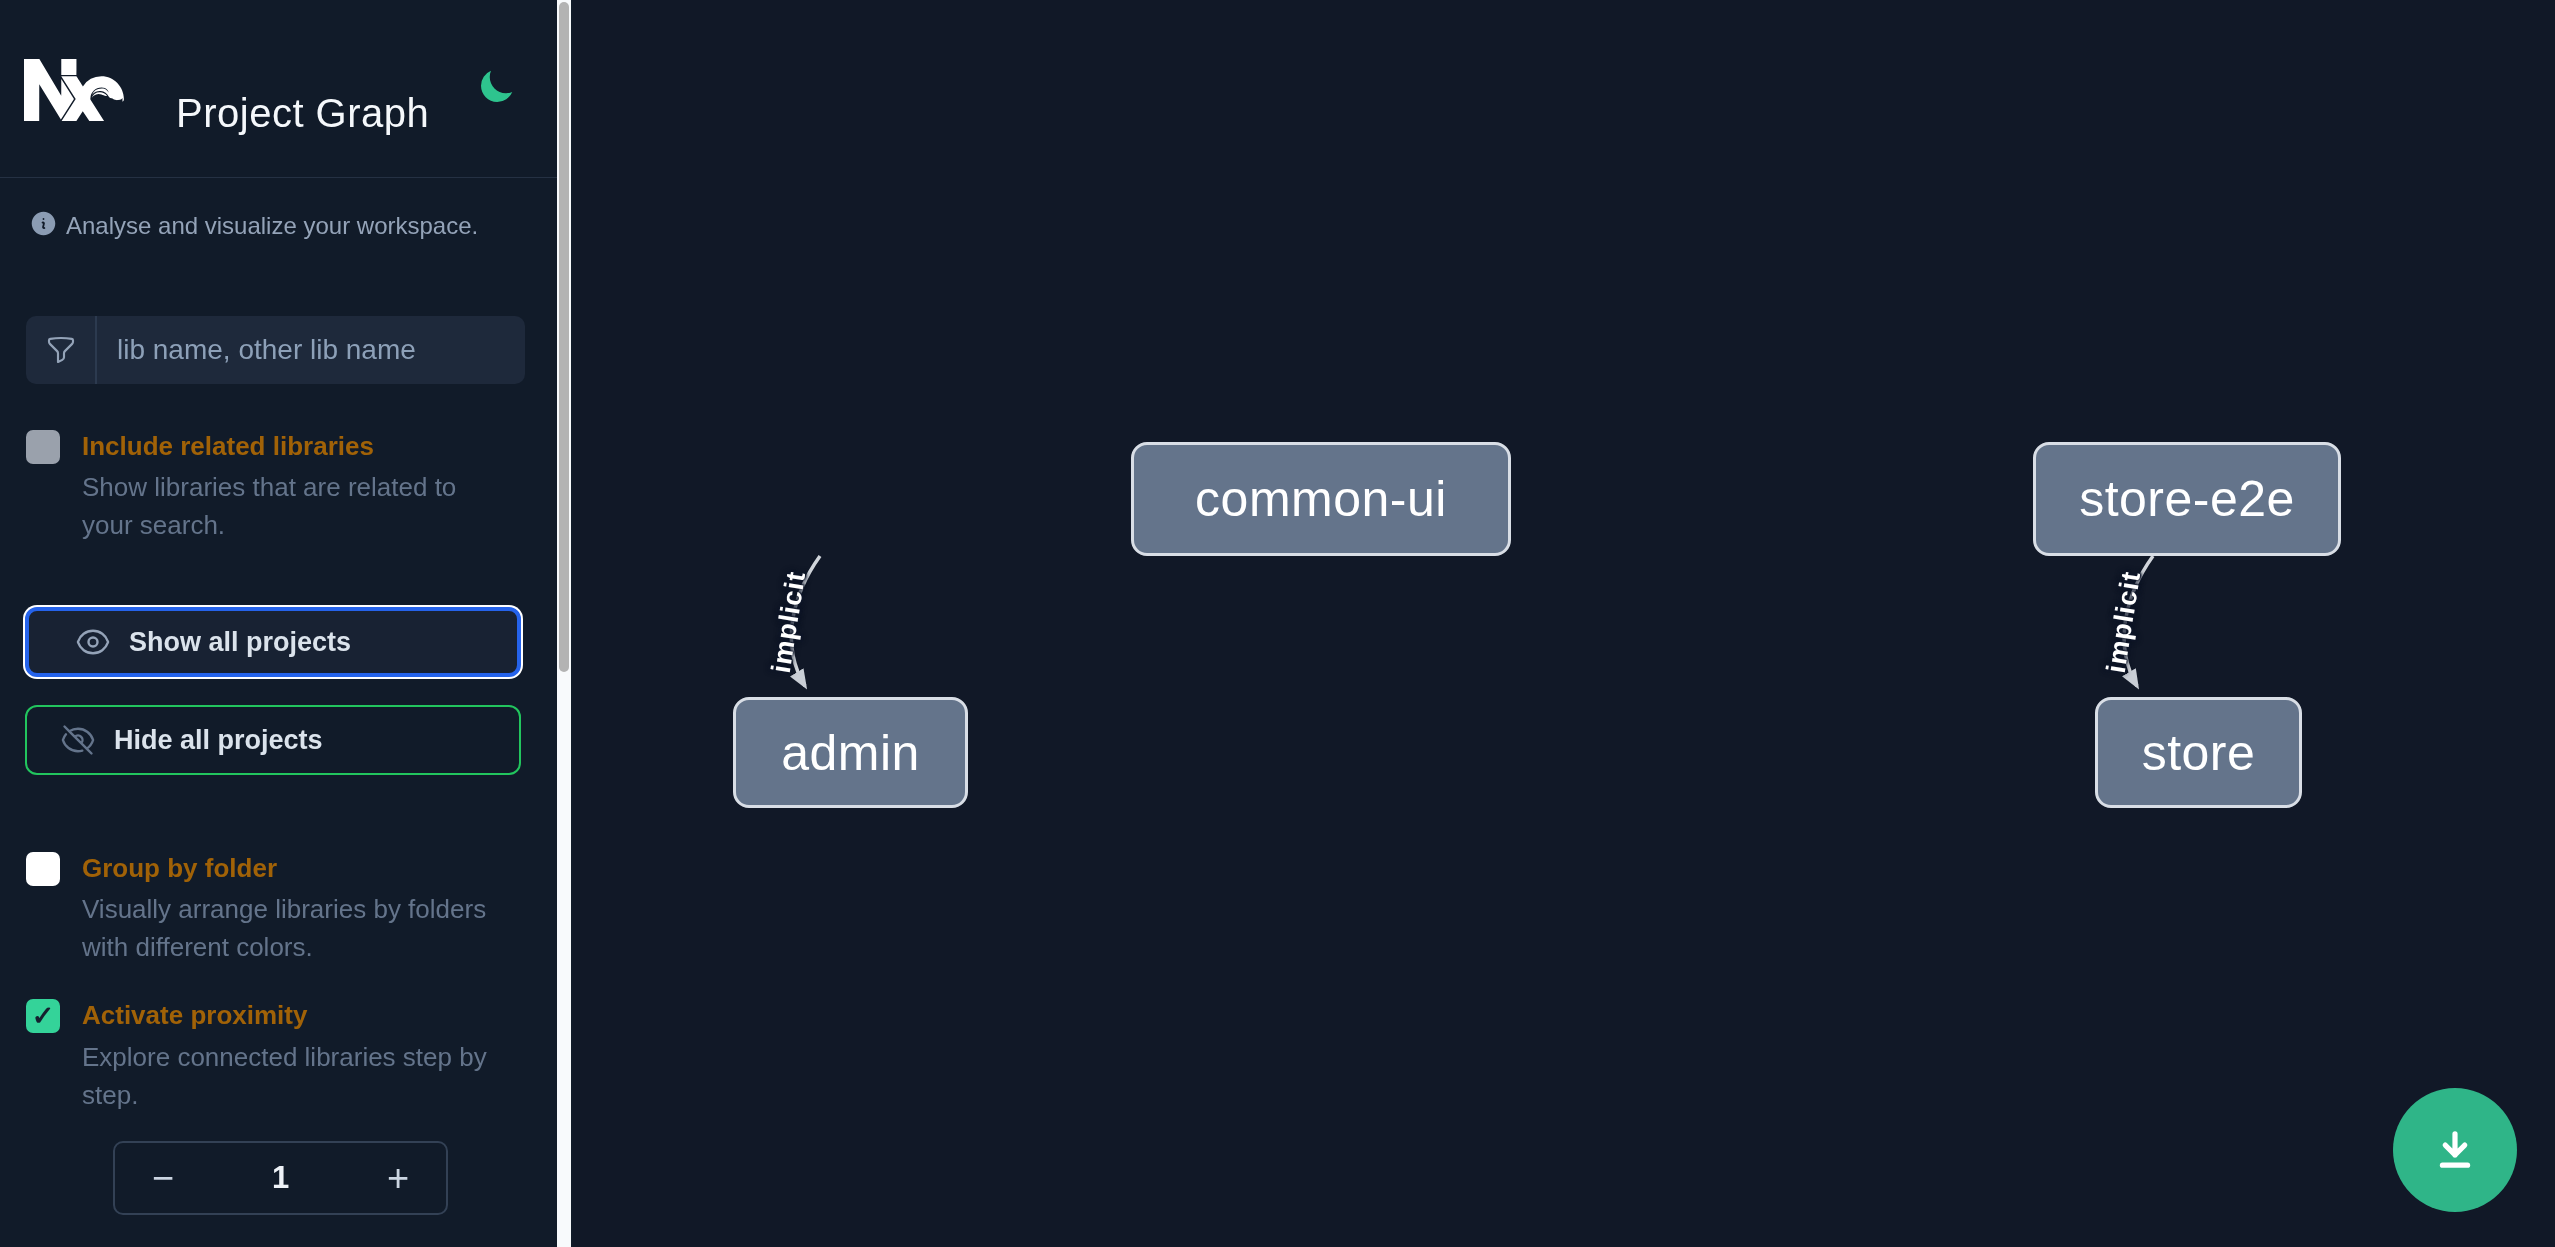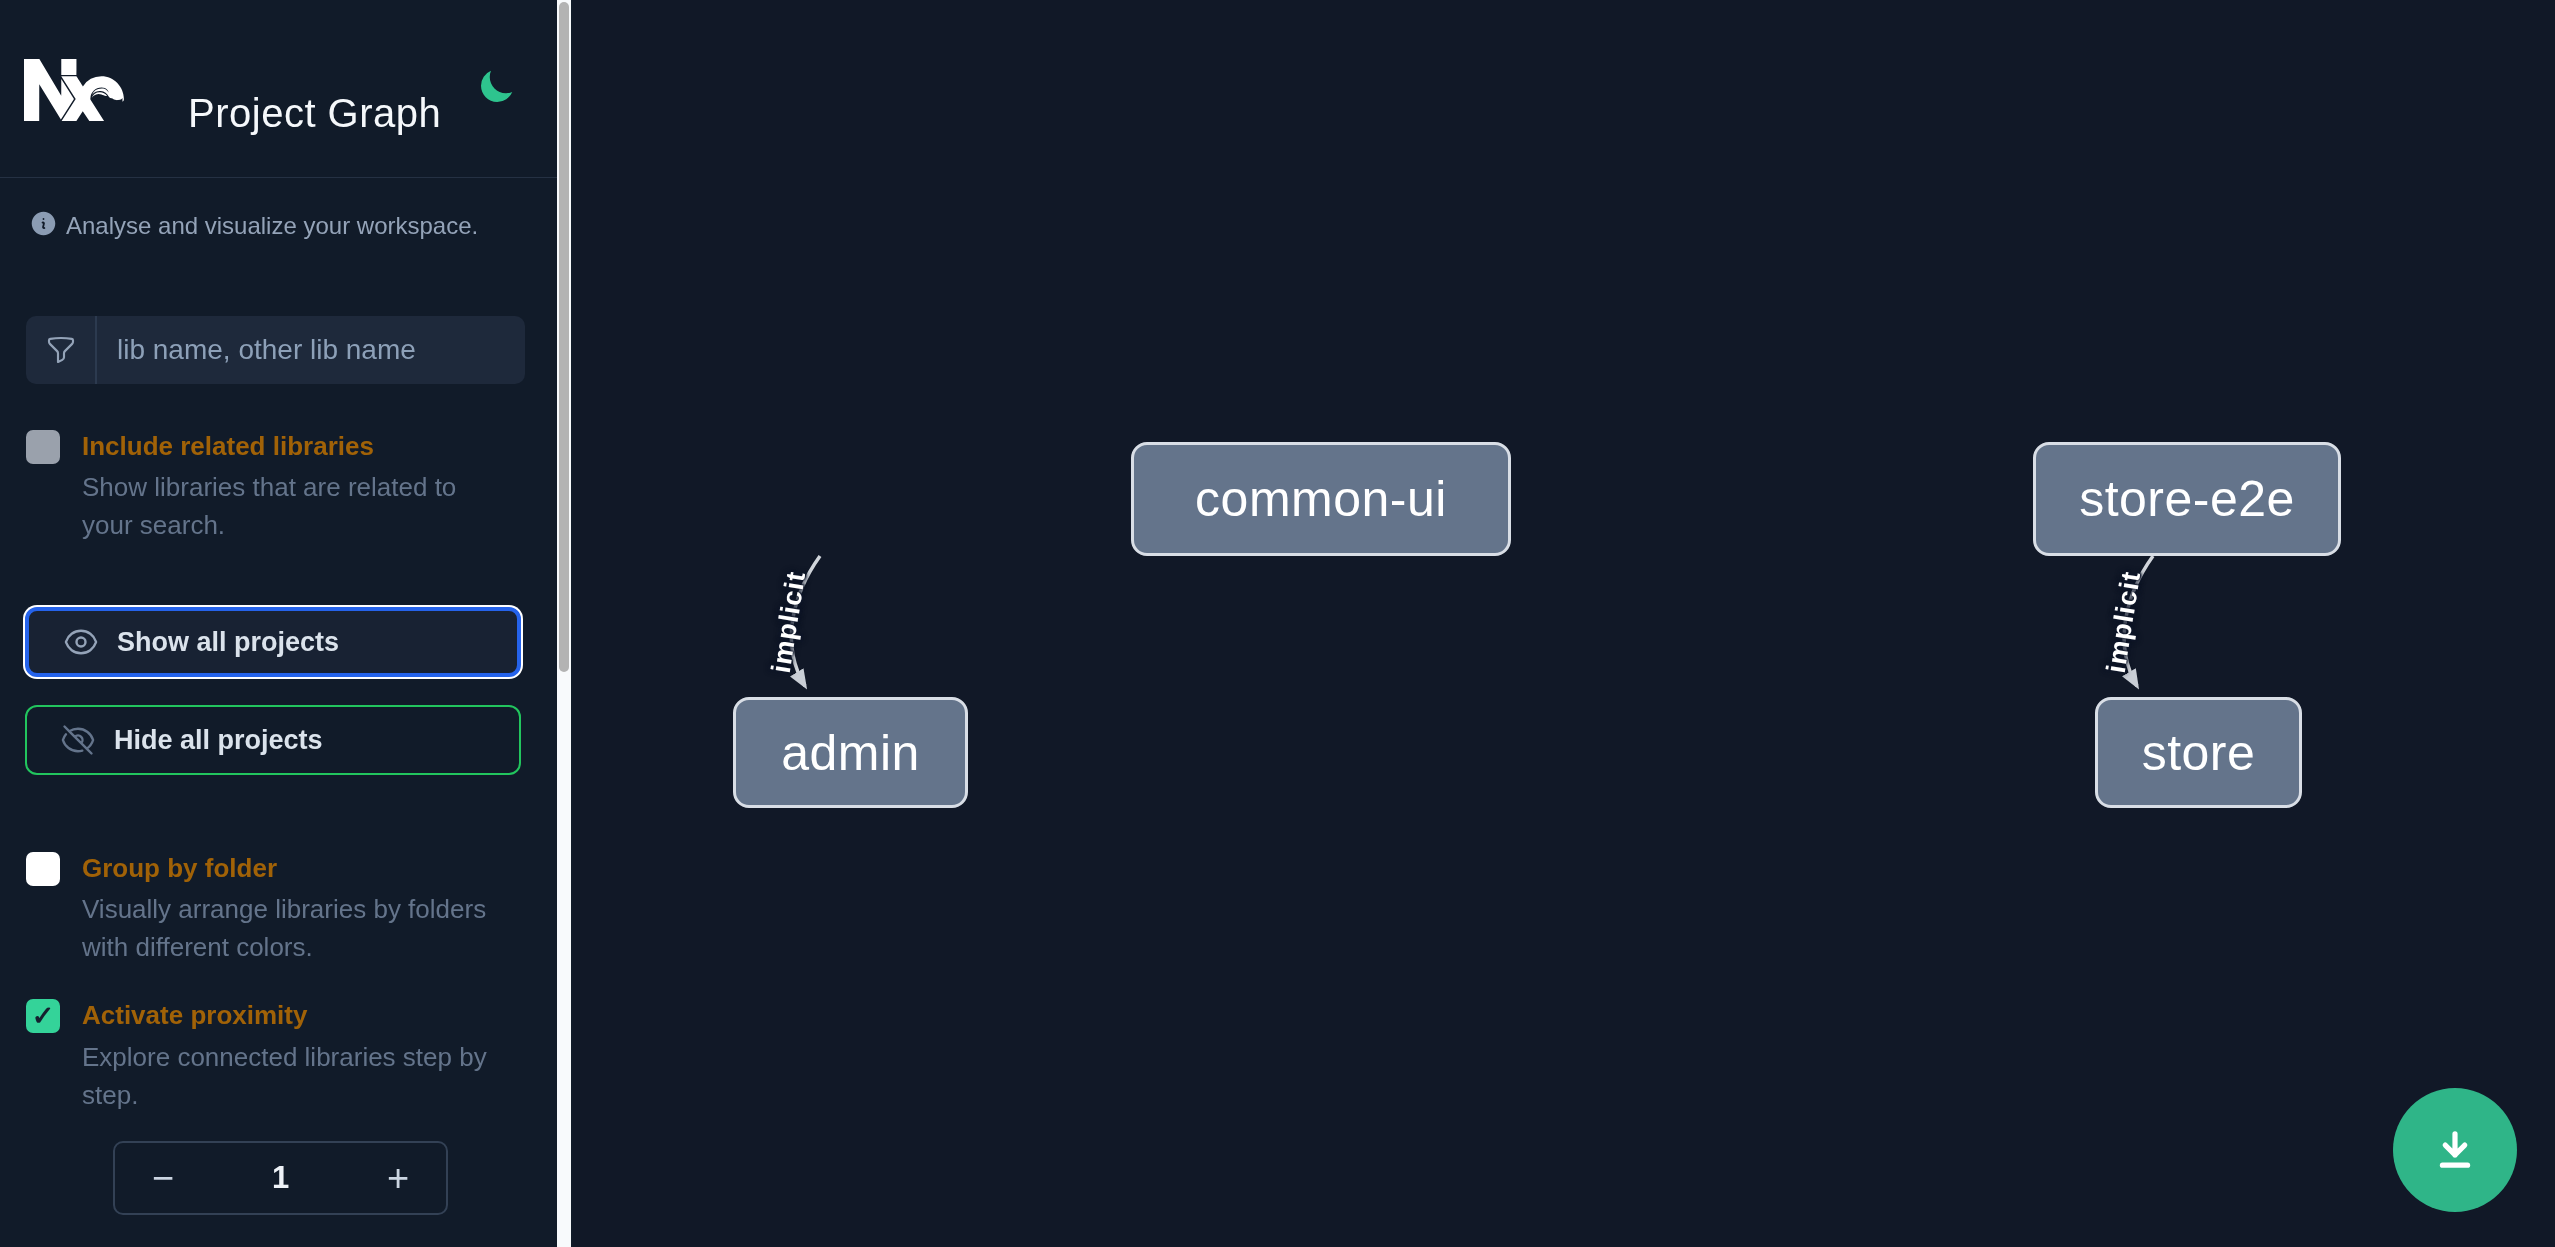--- a/index.html
+++ b/index.html
@@ -12,21 +12,21 @@
   .sidebar{
     position:absolute;left:0;top:0;width:573px;height:1247px;
     background:#111b29;
   }
   .header-divider{
     position:absolute;left:0;top:177px;width:557px;height:1px;
     background:#253143;
   }
   .nx-logo{position:absolute;left:24px;top:40px;width:100px;height:100px;}
   .app-title{
-    position:absolute;left:188px;top:64px;
+    position:absolute;left:176px;top:64px;
     font-size:40px;font-weight:500;color:#f5f8fb;letter-spacing:.5px;
   }
   .moon-btn{
     position:absolute;left:476px;top:67px;width:40px;height:40px;
     background:none;border:none;padding:0;cursor:pointer;
   }
   .tagline-icon{position:absolute;left:29px;top:209px;width:29px;height:29px;}
   .tagline{
     position:absolute;left:66px;top:212px;
     font-size:24px;color:#94a3b8;
@@ -68,21 +68,21 @@
     position:absolute;left:25px;width:496px;height:70px;border-radius:12px;
     display:flex;align-items:center;gap:18px;padding:0 0 0 33px;box-sizing:border-box;
     background:transparent;border:2px solid #22c55e;cursor:pointer;
     font-family:"Liberation Sans",sans-serif;
     font-size:27px;font-weight:600;color:#dbe3ec;
   }
   .side-btn.focused{
     border:4px solid #2563eb;
     box-shadow:0 0 0 2px #ffffff;
     background:#182233;
-    padding-left:34px;
+    padding-left:46px;
   }
   .side-btn svg{flex:none;}
   
   .stepper{
     position:absolute;left:113px;top:1141px;width:335px;height:74px;
     border:2px solid #334155;border-radius:10px;box-sizing:border-box;
     display:flex;align-items:stretch;overflow:hidden;
   }
   .stepper .step-btn{
     background:transparent;border:none;cursor:pointer;

